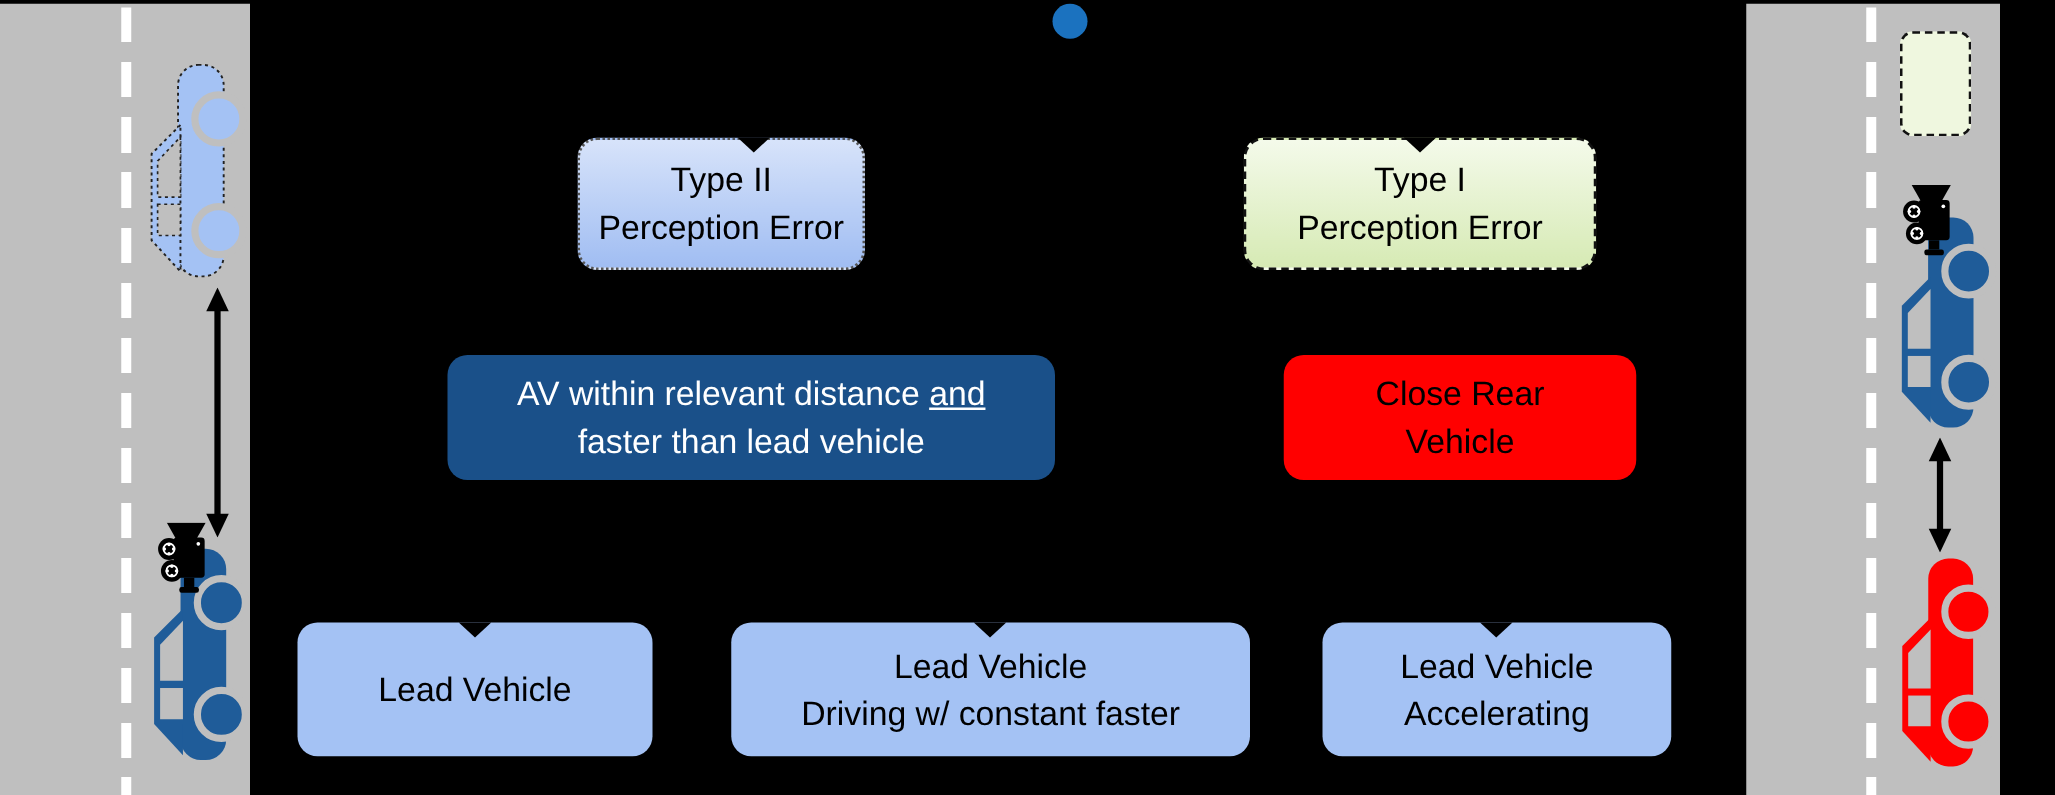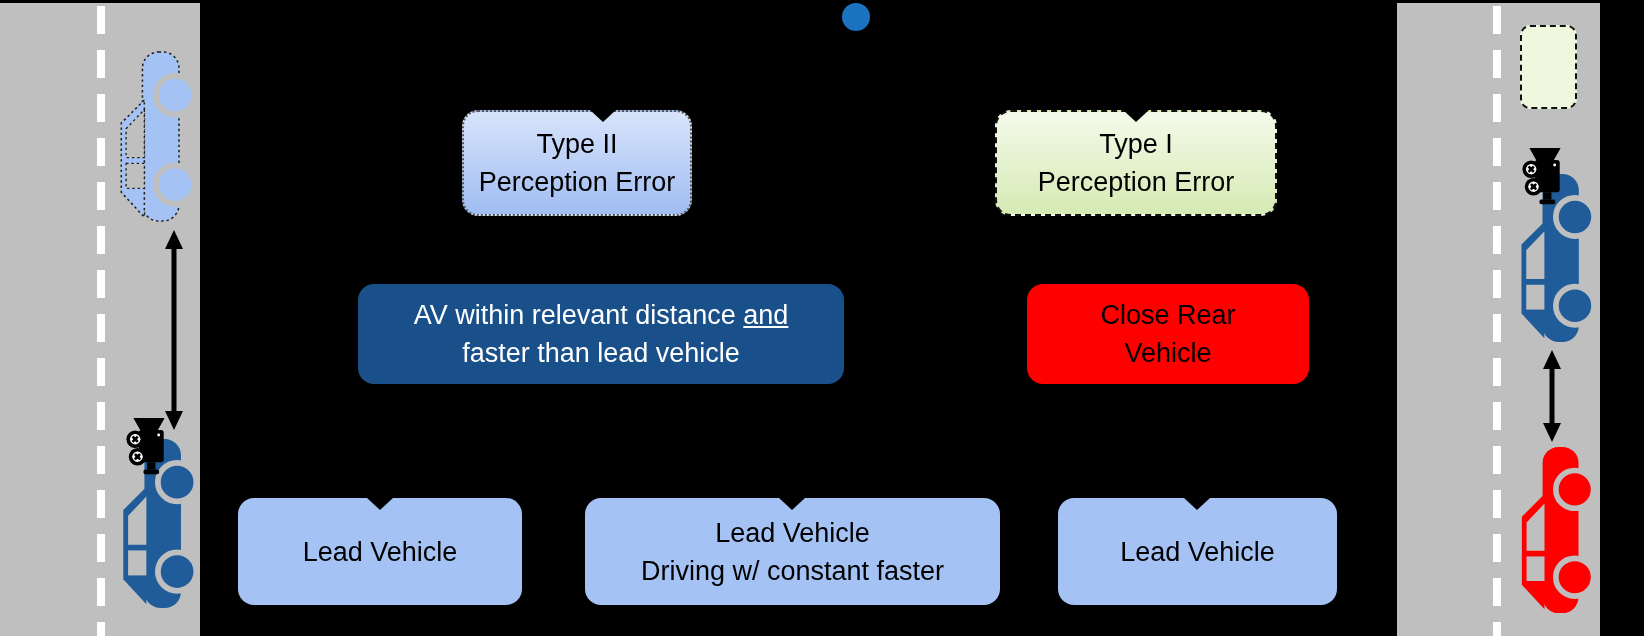--- a/index.html
+++ b/index.html
@@ -169,20 +169,21 @@
 
   <div class="box box-b1">
     <div>Lead Vehicle</div>
   </div>
   <div class="box box-b2">
     <div>Lead Vehicle</div>
     <div>Driving w/ constant faster</div>
   </div>
   <div class="box box-b3">
     <div>Lead Vehicle</div>
+    <div>Accelerating</div>
   </div>
 
   <div class="notch" style="left:590px; top:110px;"></div>
   <div class="notch" style="left:1123px; top:110px;"></div>
   <div class="notch" style="left:367px; top:498px;"></div>
   <div class="notch" style="left:779px; top:498px;"></div>
   <div class="notch" style="left:1184px; top:498px;"></div>
 
 </div>
 

